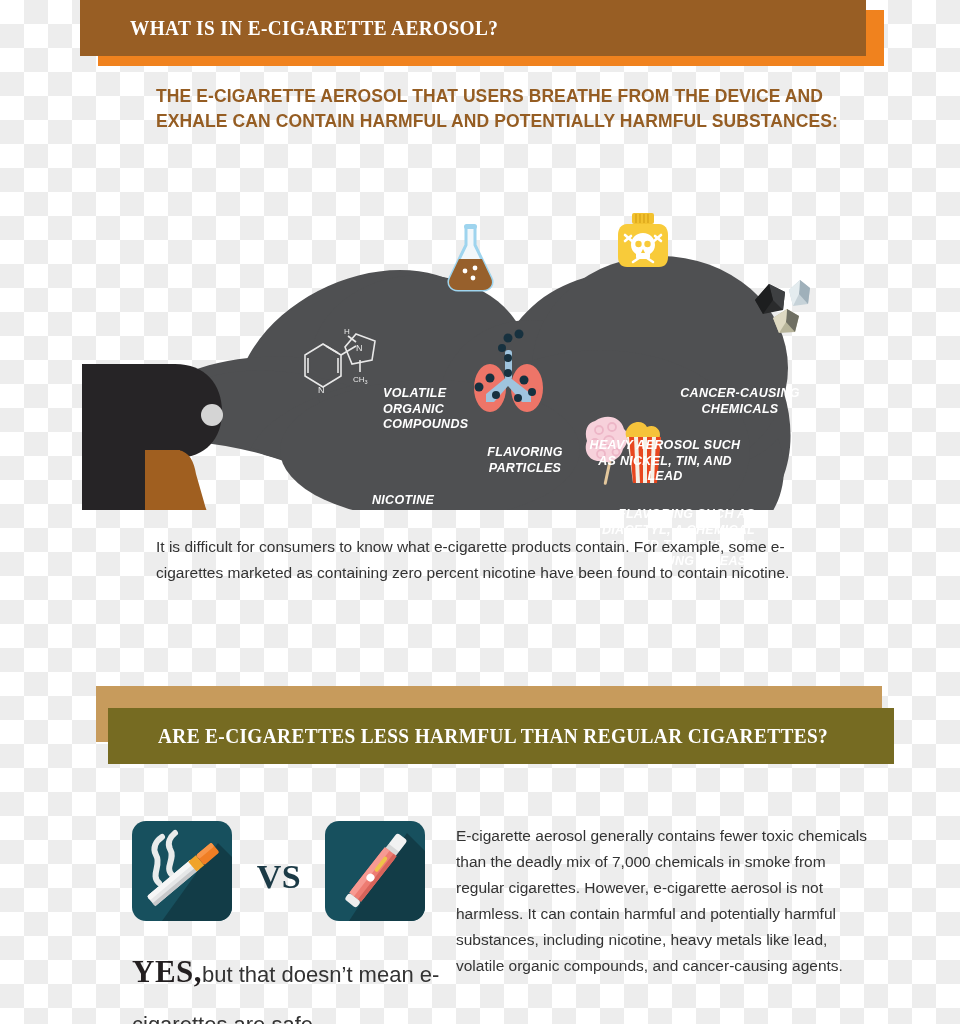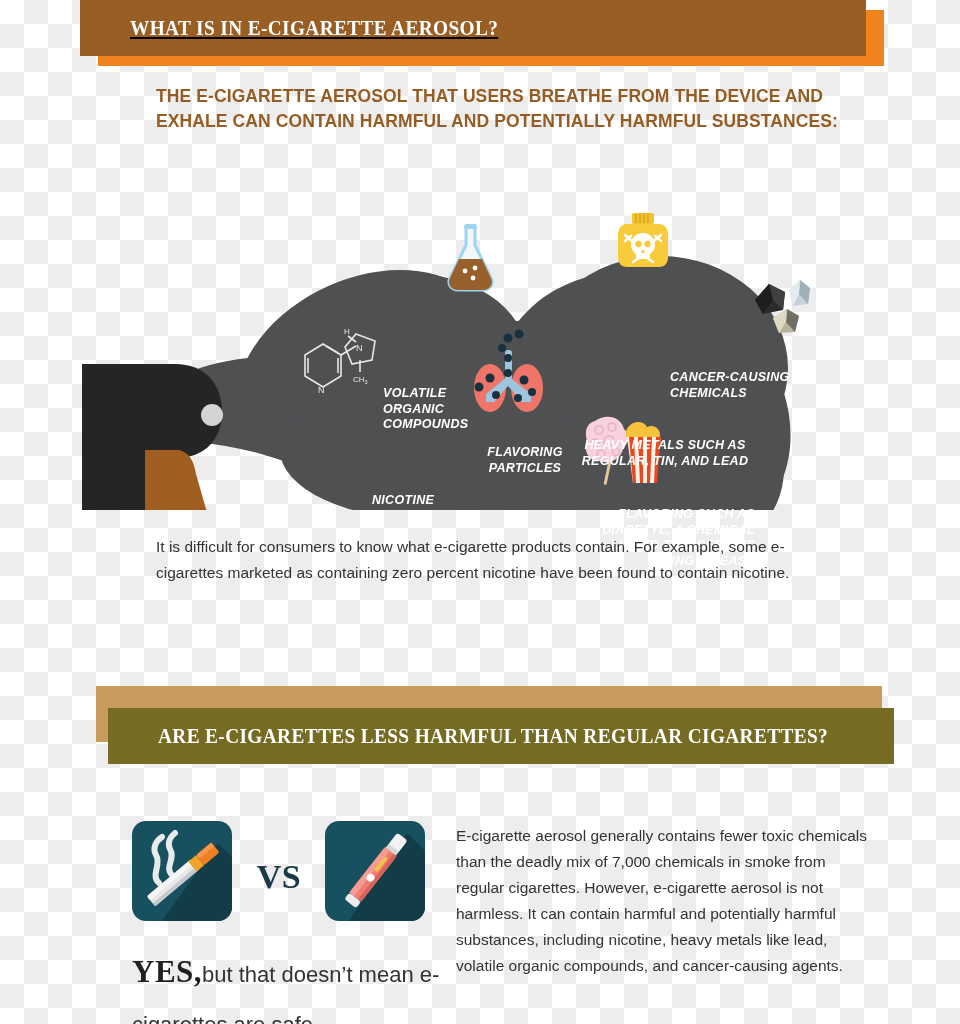--- a/index.html
+++ b/index.html
@@ -42,21 +42,20 @@
   }
 
   
   #hdr1-shadow {
     left: 98px; top: 10px; width: 786px; height: 56px;
     background: #F0821E;
   }
   #hdr1-bar {
     left: 80px; top: 0px; width: 786px; height: 56px;
     background: #985E24;
-    text-decoration: underline;
   }
   #hdr1-title {
     font-size: 21px;
     margin-left: 50px;
   }
 
   
   #hdr2-shadow {
     left: 96px; top: 686px; width: 786px; height: 56px;
     background: #C79B5C;
@@ -96,21 +95,21 @@
     font-family: "Liberation Sans", sans-serif;
     font-weight: bold;
     font-style: italic;
     font-size: 12.5px;
     line-height: 15.5px;
     letter-spacing: 0.3px;
   }
   .lbl-voc    { left: 366px; top: 236px; width: 120px; text-align: left; margin-left: 17px; }
   .lbl-nic    { left: 372px; top: 343px; width: 110px; text-align: left; }
   .lbl-ultra  { left: 470px; top: 295px; width: 110px; text-align: center; }
-  .lbl-cancer { left: 670px; top: 220px; width: 140px; text-align: left; }
+  .lbl-cancer { left: 670px; top: 236px; width: 140px; text-align: center; }
   .lbl-heavy  { left: 580px; top: 288px; width: 170px; text-align: center; }
   .lbl-flav   { left: 580px; top: 357px; width: 175px; text-align: right; }
 
   
   #para1 {
     position: absolute;
     left: 156px; top: 534px; width: 648px;
     font-size: 15.5px; line-height: 26px;
     color: #333333;
   }
@@ -373,21 +372,21 @@
           <path d="M 62,22 L 67,22 L 65,68 L 62,68 Z"></path>
           <path d="M 71,22 L 76,22 L 72,68 L 69,68 Z"></path>
         </g>
       </g>
     </svg>
 
     <div class="cloud-label lbl-voc">VOLATILE ORGANIC COMPOUNDS</div>
     <div class="cloud-label lbl-nic">NICOTINE</div>
     <div class="cloud-label lbl-ultra">FLAVORING PARTICLES</div>
     <div class="cloud-label lbl-cancer">CANCER-CAUSING CHEMICALS</div>
-    <div class="cloud-label lbl-heavy">HEAVY METALS SUCH AS REGULAR, TIN, AND LEAD</div>
+    <div class="cloud-label lbl-heavy">HEAVY AEROSOL SUCH AS NICKEL, TIN, AND LEAD</div>
     <div class="cloud-label lbl-flav">FLAVORING SUCH AS DIACETYL, A CHEMICAL LINKED TO A SERIOUS LUNG DISEASE</div>
   </div>
 
   <div id="para1">It is difficult for consumers to know what e-cigarette products contain. For example, some e-cigarettes marketed as containing zero percent nicotine have been found to contain nicotine.</div>
 
   <div id="hdr2-shadow" class="banner-shadow"></div>
   <div id="hdr2-bar" class="banner-bar">
     <span id="hdr2-title" class="banner-title">ARE E-CIGARETTES LESS HARMFUL THAN REGULAR CIGARETTES?</span>
   </div>
 

